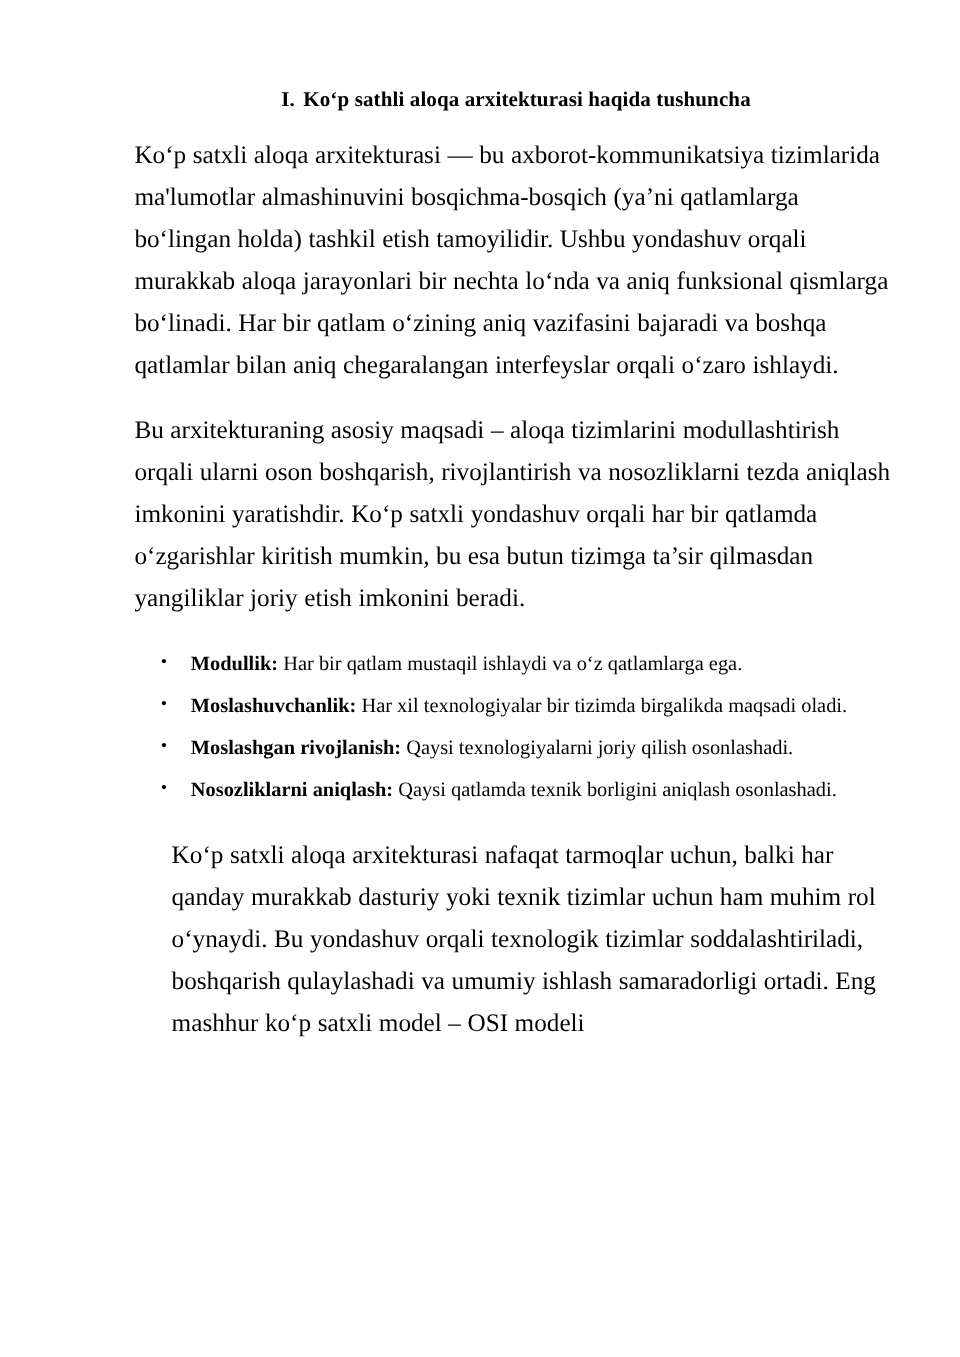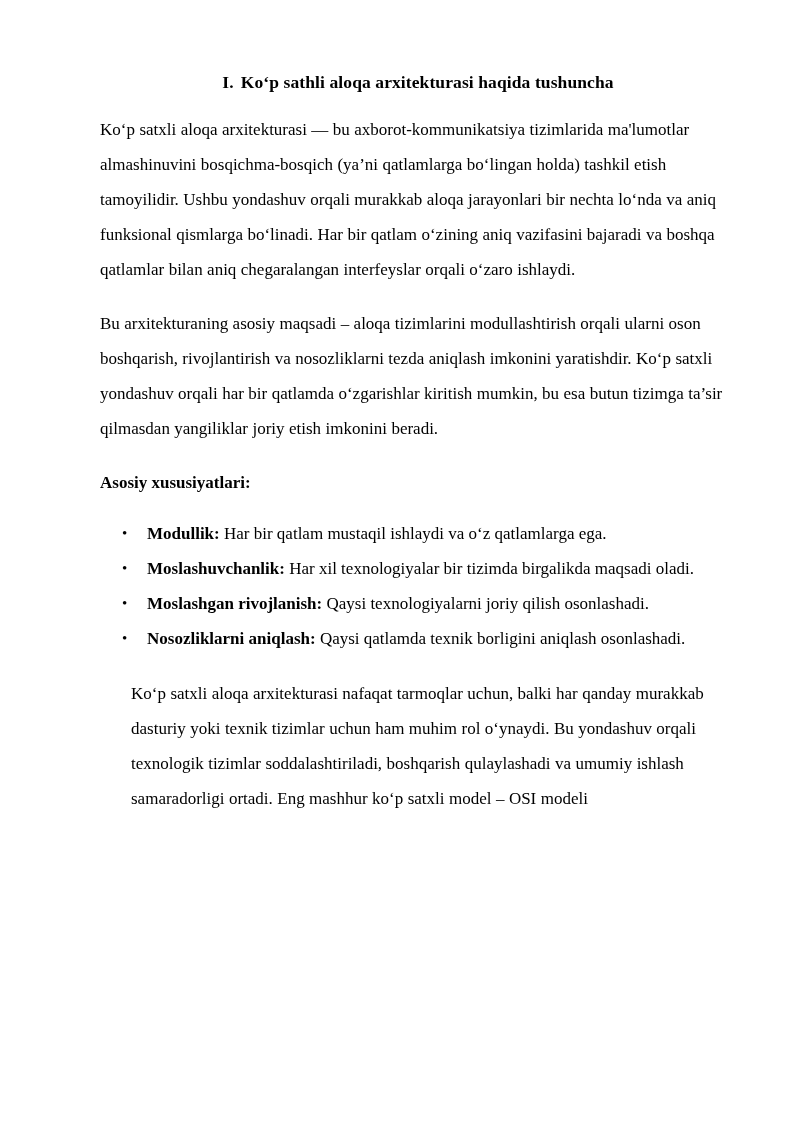--- a/index.html
+++ b/index.html
@@ -17,39 +17,39 @@
     position: relative;
     width: 800px;
     height: 1131px;
     background: #ffffff;
     margin: 0 auto;
     overflow: hidden;
     box-sizing: border-box;
   }
   .content {
     position: absolute;
-    left: 100px;
+    left: 112px;
     top: 70px;
     width: 630px;
   }
   .doc-title {
     font-size: 17.5px;
     font-weight: bold;
     line-height: 24px;
     text-align: center;
     margin: 0 0 18px 0;
     letter-spacing: 0.1px;
     padding-left: 6px;
   }
   .doc-title .numeral {
     font-weight: bold;
     margin-right: 7px;
   }
   p.para {
-    font-size: 17px;
+    font-size: 21px;
     line-height: 35px;
     margin: 0 0 19px 0;
     text-align: left;
     word-spacing: 0.2px;
   }
   p.para:last-of-type {
     margin-bottom: 0;
     margin-left: 31px;
   }
   .section-heading {
@@ -95,21 +95,20 @@
   <div class="content">
 
     <h1 class="doc-title">
       <span class="numeral">I.</span><span>Koʻp sathli aloqa arxitekturasi haqida tushuncha</span>
     </h1>
 
     <p class="para para-block-1">Koʻp satxli aloqa arxitekturasi — bu axborot-kommunikatsiya tizimlarida ma'lumotlar almashinuvini bosqichma-bosqich (ya’ni qatlamlarga boʻlingan holda) tashkil etish tamoyilidir. Ushbu yondashuv orqali murakkab aloqa jarayonlari bir nechta loʻnda va aniq funksional qismlarga boʻlinadi. Har bir qatlam oʻzining aniq vazifasini bajaradi va boshqa qatlamlar bilan aniq chegaralangan interfeyslar orqali oʻzaro ishlaydi.</p>
 
     <p class="para para-block-2">Bu arxitekturaning asosiy maqsadi – aloqa tizimlarini modullashtirish orqali ularni oson boshqarish, rivojlantirish va nosozliklarni tezda aniqlash imkonini yaratishdir. Koʻp satxli yondashuv orqali har bir qatlamda oʻzgarishlar kiritish mumkin, bu esa butun tizimga ta’sir qilmasdan yangiliklar joriy etish imkonini beradi.</p>
 
-    <div class="section-heading">Asosiy xususiyatlari:</div>
 
     <ul class="feature-list">
       <li class="list-wrap-narrow">
         <span class="bullet-dot">•</span>
         <span class="term">Modullik:</span><span> Har bir qatlam mustaqil ishlaydi va oʻz qatlamlarga ega.</span>
       </li>
       <li class="list-wrap-narrow">
         <span class="bullet-dot">•</span>
         <span class="term">Moslashuvchanlik:</span><span> Har xil texnologiyalar bir tizimda birgalikda maqsadi oladi.</span>
       </li>

